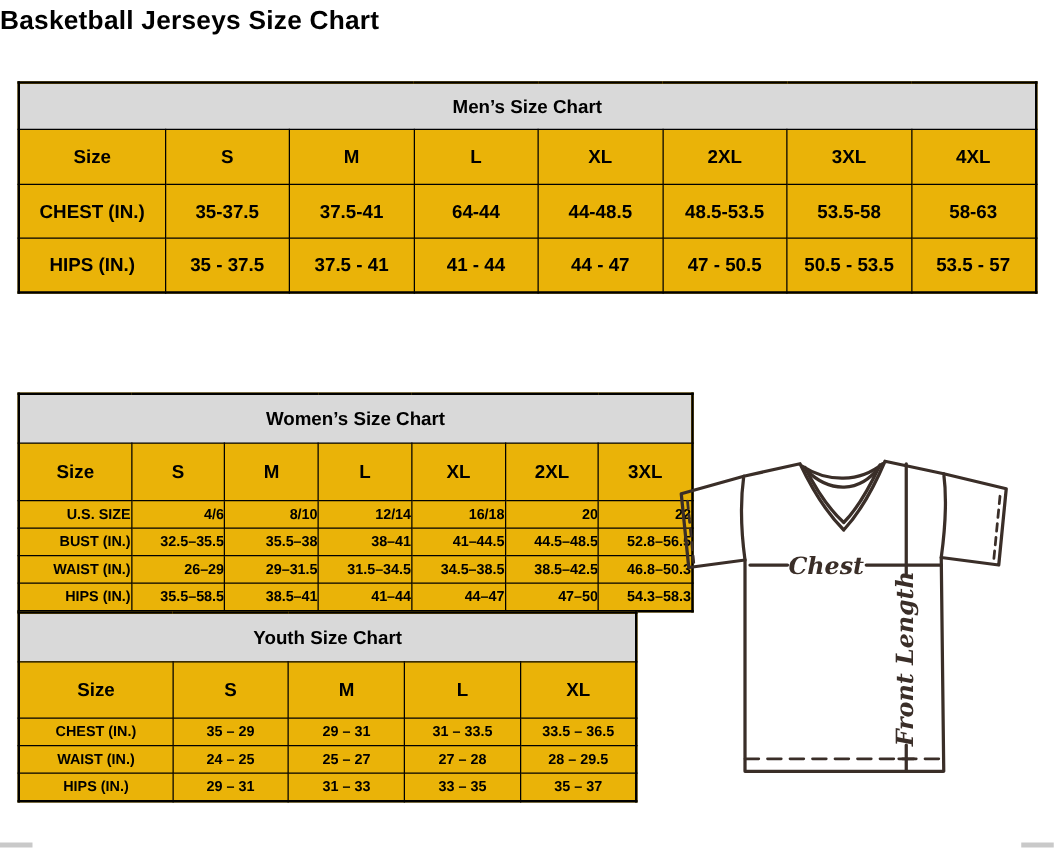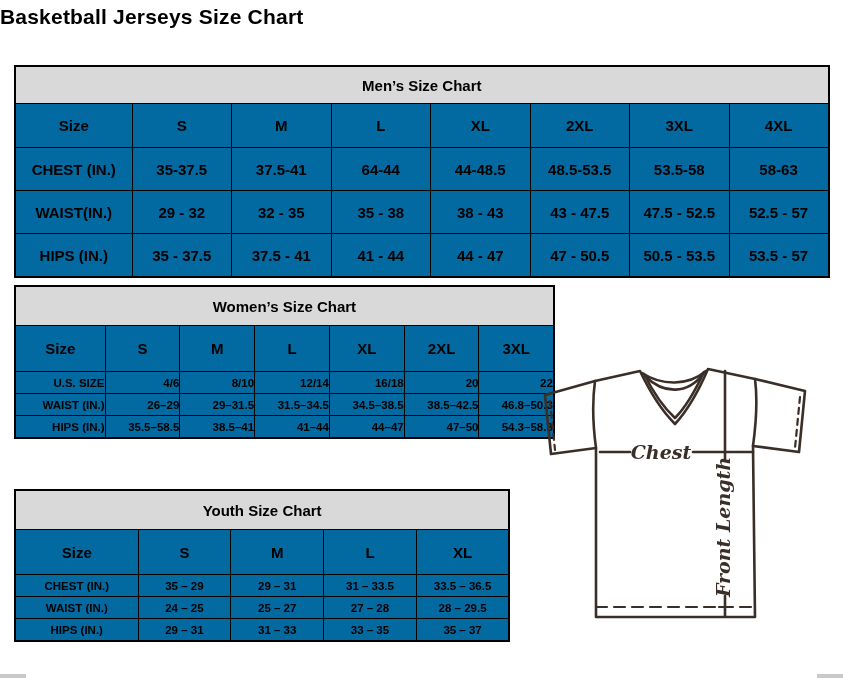--- a/index.html
+++ b/index.html
@@ -6,36 +6,36 @@
   body{
     width:843px;height:679px;position:relative;background:#ffffff;
     font-family:"Liberation Sans", sans-serif;color:#000;overflow:hidden;
   }
   .page-title{
     position:absolute;left:0;top:5px;width:843px;text-align:left;
     font-size:21px;font-weight:bold;letter-spacing:0.2px;
   }
   table.size-table{
     border-collapse:collapse;table-layout:fixed;position:absolute;
-    border:2px solid #000;background:#0369a1;
+    border:2px solid #000;background:#eab308;
   }
   table.size-table td{
     border:1px solid #000;text-align:center;vertical-align:middle;
     font-weight:bold;padding:0;overflow:hidden;white-space:nowrap;
   }
   td.chart-title{
     background:#d9d9d9;font-size:17px;height:36px;border-bottom:1px solid #000;
   }
   
   .tbl-mens{left:14px;top:65px;width:814px;}
   .tbl-mens td{font-size:15px;}
   .tbl-mens tr.hdr td{height:43px;}
   .tbl-mens tr.data td{height:42px;}
   
-  .tbl-womens{left:14px;top:285px;width:539px;}
+  .tbl-womens{left:14px;top:314px;width:539px;}
   .tbl-womens td{font-size:15px;}
   .tbl-womens td.chart-title{height:38px;}
   .tbl-womens tr.hdr td{height:45px;}
   .tbl-womens tr.data td{height:21px;font-size:11.5px;text-align:right;}
   
   .tbl-youth{left:14px;top:489px;width:494px;}
   .tbl-youth td{font-size:15px;}
   .tbl-youth td.chart-title{height:38px;}
   .tbl-youth tr.hdr td{height:44px;}
   .tbl-youth tr.data td{height:21px;font-size:11.5px;}
@@ -84,30 +84,20 @@
         <td>CHEST (IN.)</td>
         <td>35-37.5</td>
         <td>37.5-41</td>
         <td>64-44</td>
         <td>44-48.5</td>
         <td>48.5-53.5</td>
         <td>53.5-58</td>
         <td>58-63</td>
       </tr>
       <tr class="data">
-        <td>WAIST(IN.)</td>
-        <td>29 - 32</td>
-        <td>32 - 35</td>
-        <td>35 - 38</td>
-        <td>38 - 43</td>
-        <td>43 - 47.5</td>
-        <td>47.5 - 52.5</td>
-        <td>52.5 - 57</td>
-      </tr>
-      <tr class="data">
         <td>HIPS (IN.)</td>
         <td>35 - 37.5</td>
         <td>37.5 - 41</td>
         <td>41 - 44</td>
         <td>44 - 47</td>
         <td>47 - 50.5</td>
         <td>50.5 - 53.5</td>
         <td>53.5 - 57</td>
       </tr>
     </tbody>
@@ -138,20 +128,29 @@
       <tr class="data">
         <td>U.S. SIZE</td>
         <td>4/6</td>
         <td>8/10</td>
         <td>12/14</td>
         <td>16/18</td>
         <td>20</td>
         <td>22</td>
       </tr>
       <tr class="data">
+        <td>BUST (IN.)</td>
+        <td>32.5–35.5</td>
+        <td>35.5–38</td>
+        <td>38–41</td>
+        <td>41–44.5</td>
+        <td>44.5–48.5</td>
+        <td>52.8–56.5</td>
+      </tr>
+      <tr class="data">
         <td>WAIST (IN.)</td>
         <td>26–29</td>
         <td>29–31.5</td>
         <td>31.5–34.5</td>
         <td>34.5–38.5</td>
         <td>38.5–42.5</td>
         <td>46.8–50.3</td>
       </tr>
       <tr class="data">
         <td>HIPS (IN.)</td>

